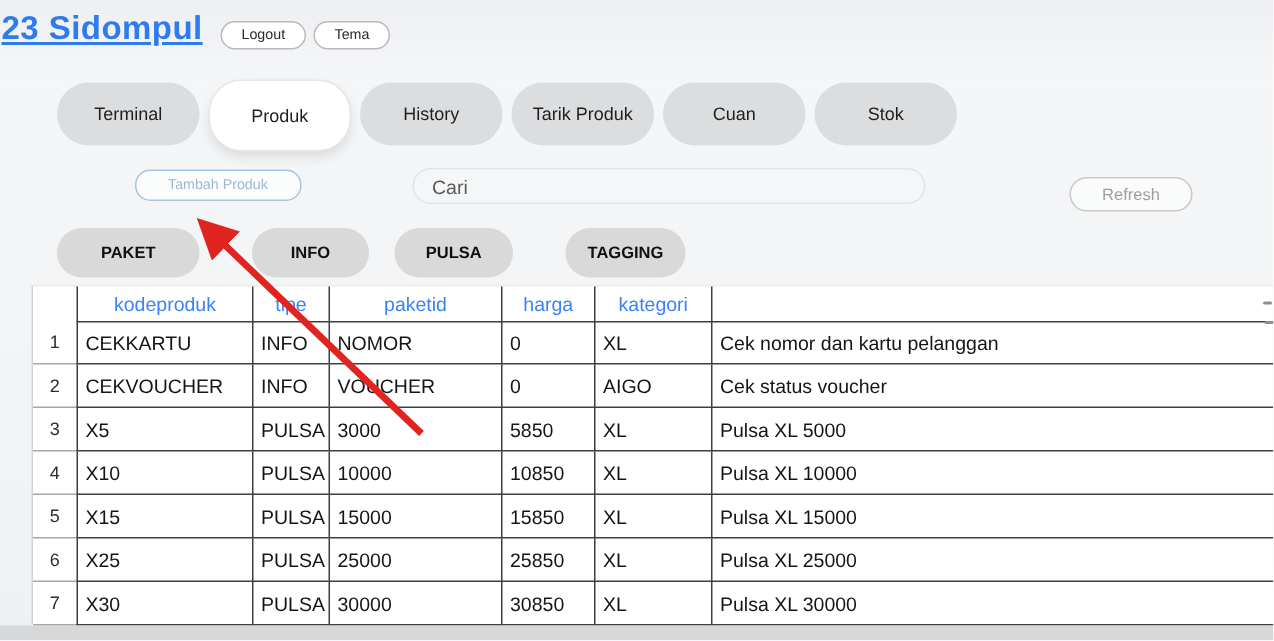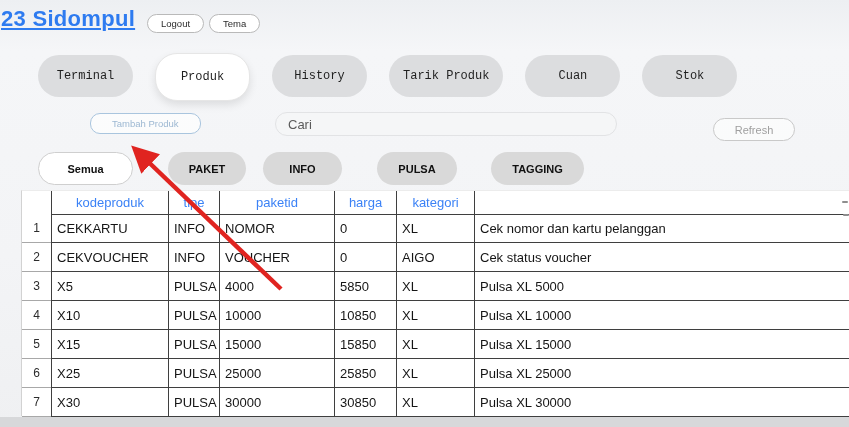--- a/index.html
+++ b/index.html
@@ -15,21 +15,21 @@
     font-size:22px; font-weight:800; color:#2e7bf0; letter-spacing:0.3px;text-decoration:underline;
   }
   .pill-btn {
     position:absolute; display:flex; align-items:center; justify-content:center;
     background:#fff; border:1px solid #b9b9b9; border-radius:10px;
     font-size:9.5px; color:#2b2b2b; height:19px; padding:0 13px; cursor:pointer;
   }
   .btn-logout { left:147px; top:14px; }
   .btn-tema  { left:209px; top:14px; }
   
-  .tabs { position:absolute; left:38px; top:55px; display:flex; gap:22px;font-family:Liberation Mono, monospace; }
+  .tabs { position:absolute; left:38px; top:55px; display:flex; gap:6px; }
   .tab {
     min-width:95px; height:42px; border-radius:21px; background:#dcdddf;
     display:flex; align-items:center; justify-content:center;
     font-size:12px; color:#1f1f1f; cursor:pointer; padding:0 14px;
   }
   .tab.active {
     background:#fff; border:1px solid #e6e6e6; height:48px; margin-top:-2px;
     border-radius:22px; box-shadow:0 4px 8px rgba(0,0,0,0.10);
   }
   
@@ -128,23 +128,20 @@
       <div class="tab">
         <span>Stok</span>
       </div>
     </div>
 
   <button class="btn-add">Tambah Produk</button>
   <input class="search-input" placeholder="Cari" style="">
   <button class="btn-refresh">Refresh</button>
 
   <div class="chips" id="chips">
-      <div class="chip active">
-        <span>Semua</span>
-      </div>
       <div class="chip">
         <span>PAKET</span>
       </div>
       <div class="chip">
         <span>INFO</span>
       </div>
       <div class="chip">
         <span>PULSA</span>
       </div>
       <div class="chip">
@@ -178,21 +175,21 @@
     <div class="cell">INFO</div>
     <div class="cell">VOUCHER</div>
     <div class="cell">0</div>
     <div class="cell">AIGO</div>
     <div class="cell">Cek status voucher</div>
   </div>
         <div class="trow">
     <div class="cell num">3</div>
     <div class="cell">X5</div>
     <div class="cell">PULSA</div>
-    <div class="cell">4000</div>
+    <div class="cell">3000</div>
     <div class="cell">5850</div>
     <div class="cell">XL</div>
     <div class="cell">Pulsa XL 5000</div>
   </div>
         <div class="trow">
     <div class="cell num">4</div>
     <div class="cell">X10</div>
     <div class="cell">PULSA</div>
     <div class="cell">10000</div>
     <div class="cell">10850</div>

